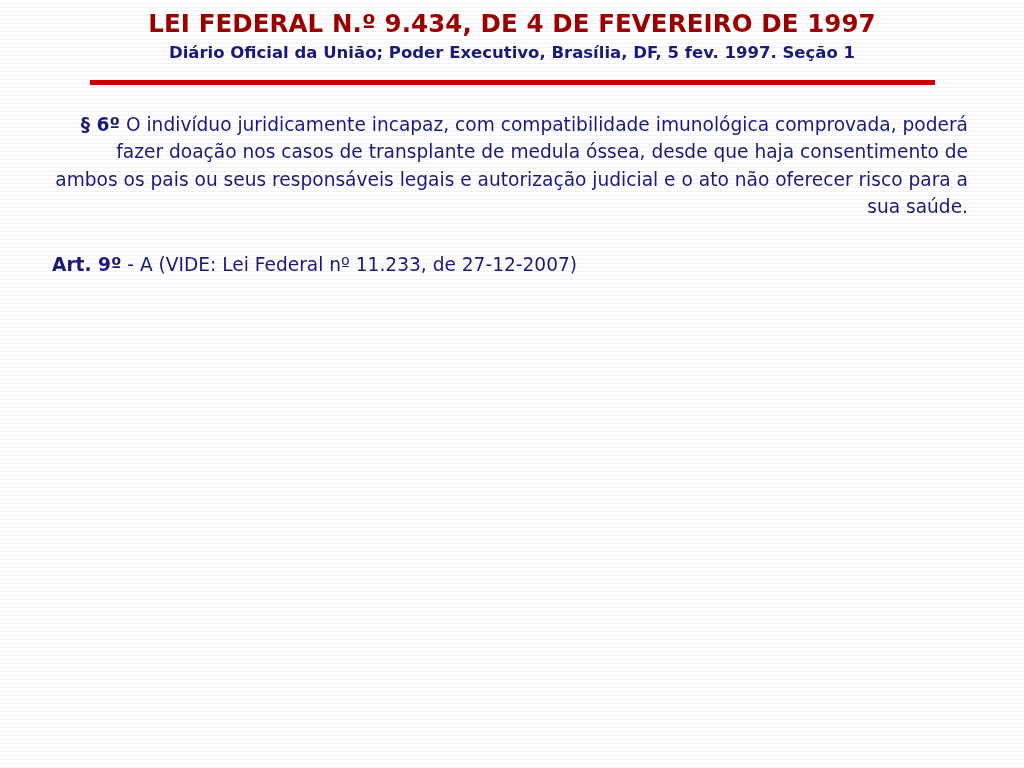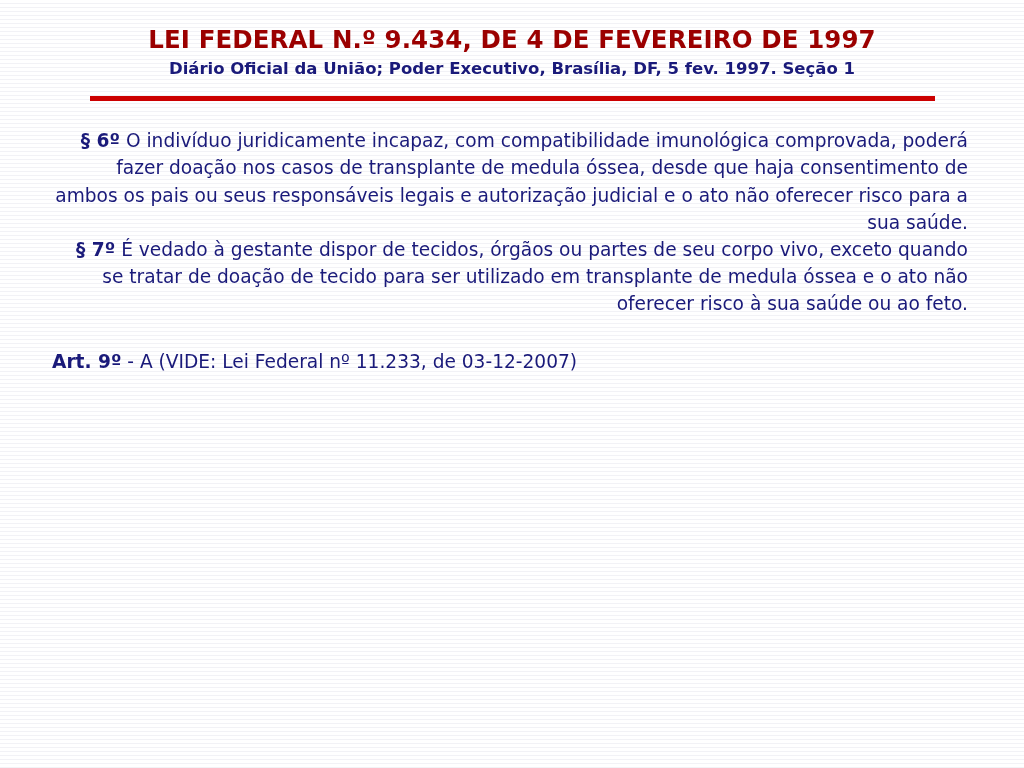--- a/index.html
+++ b/index.html
@@ -21,21 +21,21 @@
     background-color: #ffffff;
     background-image: repeating-linear-gradient(
       to bottom,
       #ffffff 0px,
       #ffffff 3px,
       #f2f2f6 3px,
       #f2f2f6 4px
     );
   }
   .header {
-    padding-top: 26px;
+    padding-top: 10px;
     text-align: center;
   }
   .title {
     color: #9b0000;
     font-weight: bold;
     font-size: 24.5px;
     letter-spacing: 0.1px;
     line-height: 1.12;
     margin: 0;
   }
@@ -85,23 +85,20 @@
   </div>
 
   <div class="rule"></div>
 
   <div class="body">
 
     <p class="para">
       <span class="mark">§  6º</span><span> O indivíduo juridicamente incapaz, com compatibilidade imunológica comprovada, poderá fazer doação nos casos de transplante de medula óssea, desde que haja consentimento de ambos os pais ou seus responsáveis legais e autorização judicial e o ato não oferecer risco para a sua saúde.</span>
     </p>
 
-    <p class="para">
-      <span class="mark">§  7º</span><span> É vedado à gestante dispor de tecidos, órgãos ou partes de seu corpo vivo, exceto quando se tratar de doação de tecido para ser utilizado em transplante de medula óssea e o ato não oferecer risco à sua saúde ou ao feto.</span>
-    </p>
 
 
     <p class="art">
-      <span class="lead">Art. 9º</span><span> - A (VIDE: Lei Federal nº 11.233, de 03-12-2007)</span>
+      <span class="lead">Art. 9º</span><span> - A (VIDE: Lei Federal nº 11.233, de 27-12-2007)</span>
     </p>
 
   </div>
 </div>
 
 </body></html>

